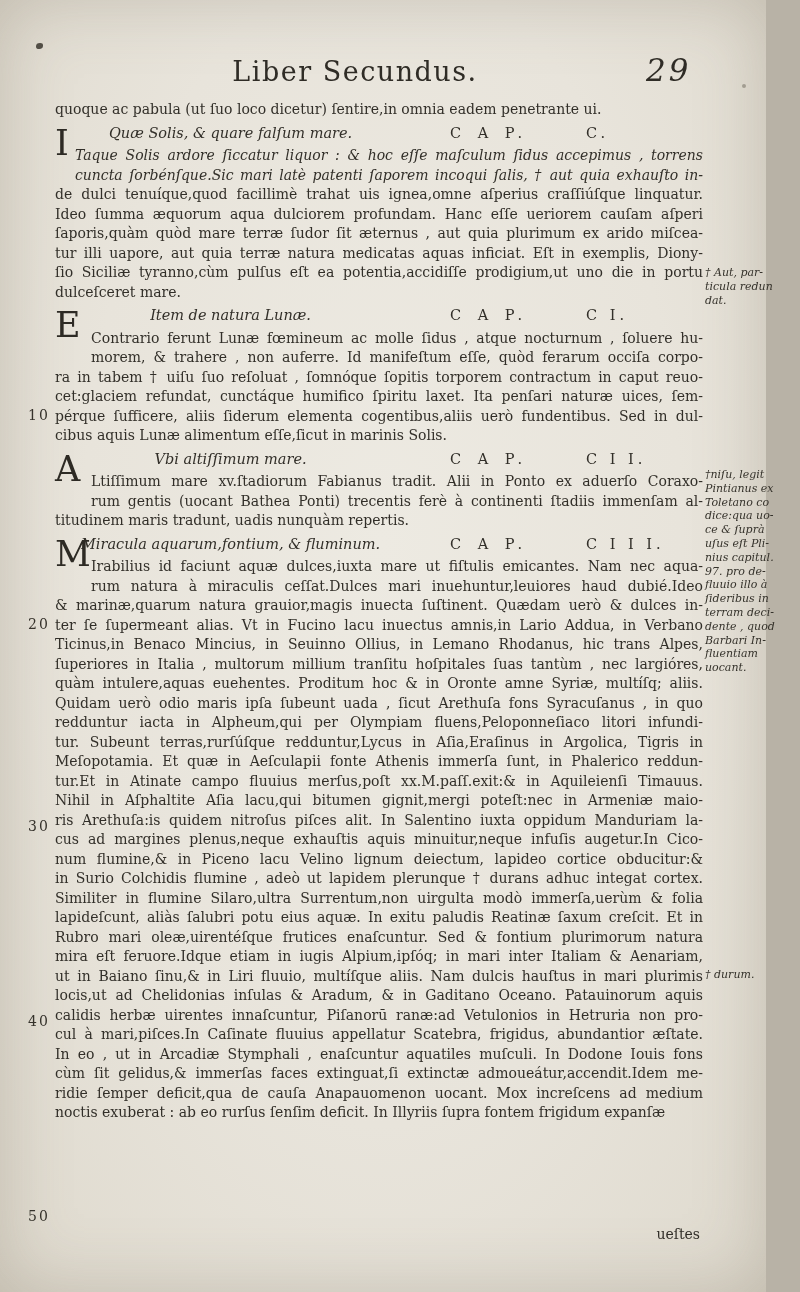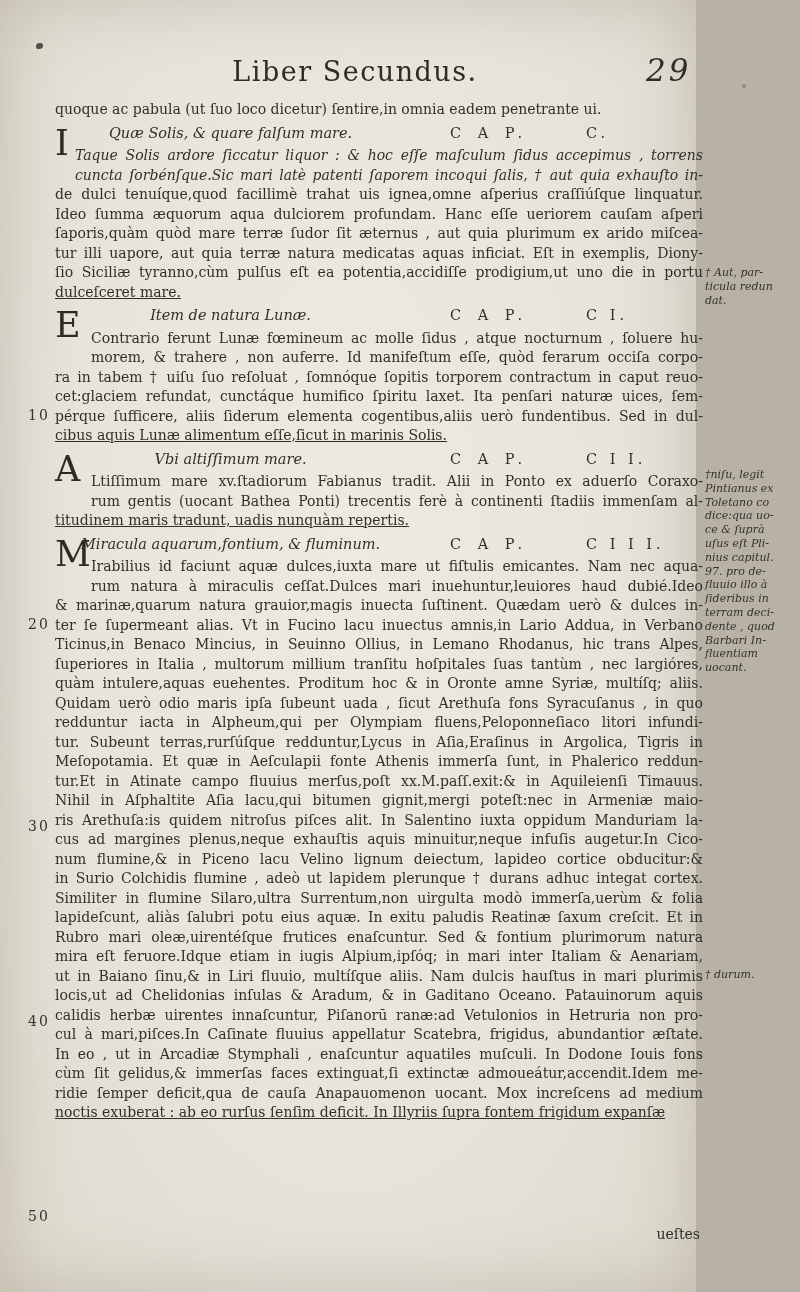--- a/index.html
+++ b/index.html
@@ -1,18 +1,18 @@
 <!DOCTYPE html>
 <html><head>
 <meta charset="utf-8">
 <style>
   html,body{margin:0;padding:0;}
   body{width:800px;height:1292px;overflow:hidden;background:#b8b2a6;}
   .paper{
-    position:relative;width:696px;height:1292px;
+    position:relative;width:766px;height:1292px;
     background:radial-gradient(ellipse at 50% 42%, #edeae2 0%, #e8e4db 55%, #ded9cd 100%);
     box-shadow:inset 0 0 70px rgba(115,105,85,.28);
     color:#312e28;
     font-family:"DejaVu Serif","Liberation Serif",serif;
   }
   .ink-speck{position:absolute;left:36px;top:43px;width:7px;height:6px;border-radius:60% 40% 55% 45%;background:#3a362e;opacity:.85;}
   .ink-speck2{position:absolute;left:742px;top:84px;width:4px;height:4px;border-radius:50%;background:#6b655a;opacity:.5;}
 
   .running-title{position:absolute;top:56px;left:55px;width:600px;text-align:center;
     font-size:27px;letter-spacing:1.5px;color:#2f2c26;}
@@ -22,21 +22,21 @@
   .intro-line{white-space:nowrap;}
 
   .chap-head{display:flex;margin:4px 0 3px 0;font-size:14.5px;gap:9px;}
   .chap-head .ctitle{width:57%;text-align:center;font-style:italic;}
   .chap-head .clabel{width:24%;text-align:center;letter-spacing:6px;}
   .chap-head .cnum{width:19%;text-align:left;letter-spacing:4px;padding-left:14px;}
 
   .chap{position:relative;}
   .dropcap{position:absolute;left:0;top:2px;font-size:35px;line-height:34px;color:#2d2a24;}
   .chap-lines .tl{text-align:justify;text-align-last:justify;height:19.5px;overflow:visible;}
-  .chap-lines .tl.last{text-align-last:left;text-decoration:underline;}
+  .chap-lines .tl.last{text-align-last:left;}
   .chap-lines.ind20 .tl:nth-child(-n+2){padding-left:20px;font-style:italic;}
   .chap-lines.ind36 .tl:nth-child(-n+2){padding-left:36px;}
 
   .gutter-num{position:absolute;left:28px;font-size:14px;letter-spacing:2px;color:#35322b;margin-top:22px;}
   .ln0{top:385px;}.ln1{top:594px;}.ln2{top:796px;}.ln3{top:991px;}.ln4{top:1186px;}
   
   .ln0{top:385px;} 
 
   .margin-note{position:absolute;left:705px;width:92px;font-size:11px;line-height:13.8px;font-style:italic;color:#35322b;}
   .mn0{top:266px;}

